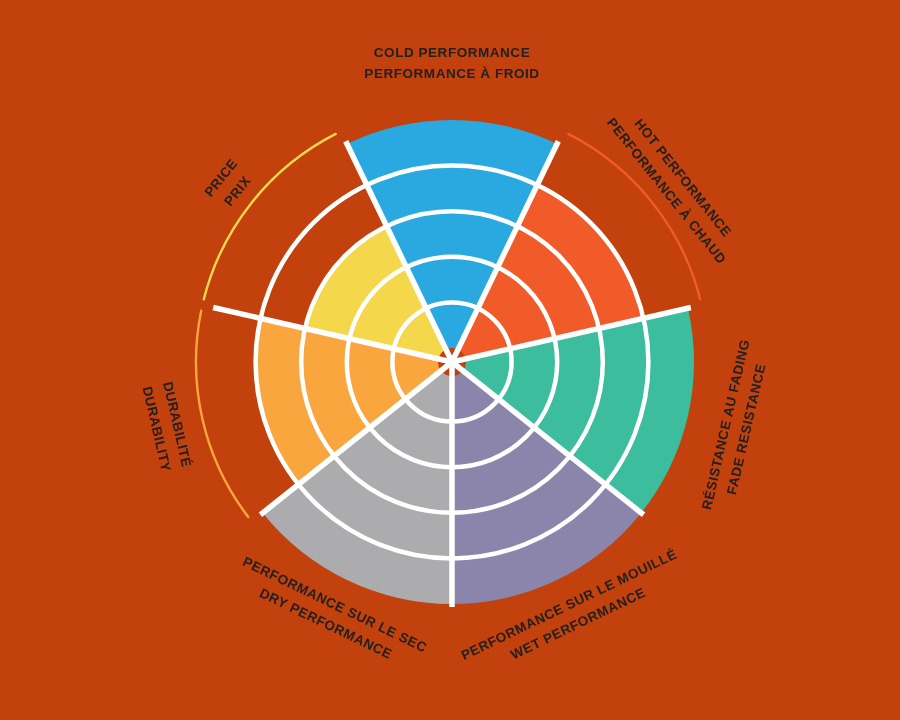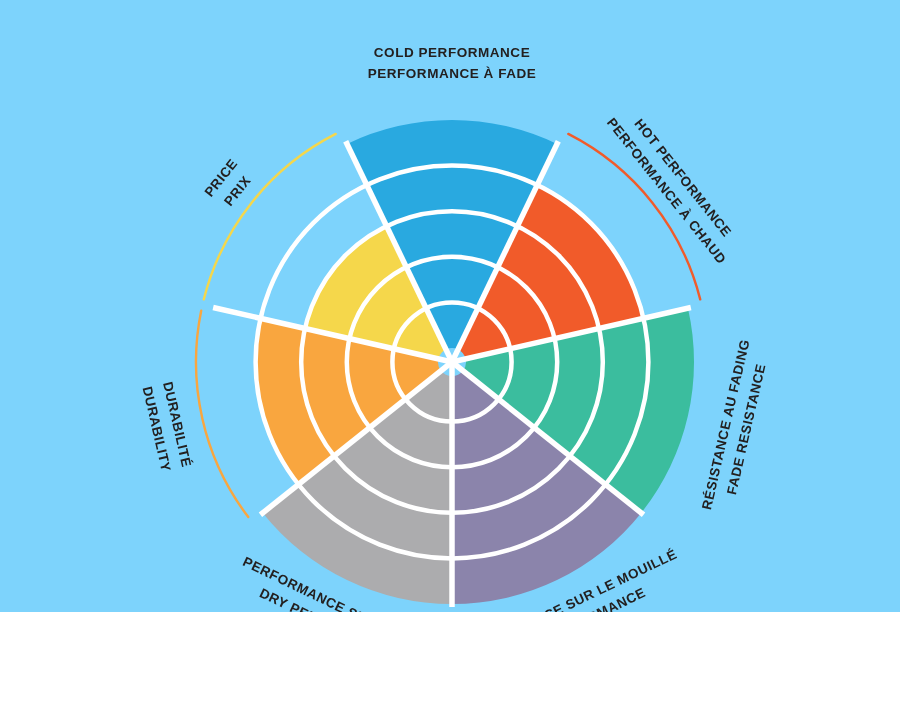--- a/index.html
+++ b/index.html
@@ -1,20 +1,20 @@
 <!DOCTYPE html>
 <html><head>
 <meta charset="utf-8">
 <style>
   html,body{margin:0;padding:0;background:#ffffff;}
   .stage{
     position:relative;
-    width:900px;height:612px;
+    width:900px;height:720px;
     overflow:hidden;
-    background:#7dd3fc;
+    background:#c2410c;
     font-family:"Liberation Sans", sans-serif;
   }
   .wheel-svg{position:absolute;left:0;top:0;}
   .cat-label{
     position:absolute;
     text-align:center;
     white-space:nowrap;
     font-weight:bold;
     font-size:13.5px;
     line-height:1.55;
@@ -48,21 +48,21 @@
       <line x1="452" y1="362" x2="452.00000000000006" y2="607" stroke="#ffffff" stroke-width="5.5"></line>
       <line x1="452" y1="362" x2="260.4512867953326" y2="514.7550014553896" stroke="#ffffff" stroke-width="5.5"></line>
       <line x1="452" y1="362" x2="213.14266151545323" y2="307.482371180703" stroke="#ffffff" stroke-width="5.5"></line>
       <path d="M 568.2784365396146 133.93131474070623 A 256 256 0 0 1 700.2249134516718 299.3869634827536" fill="none" stroke="#F15B2A" stroke-width="2.4" stroke-linecap="round"></path>
       <path d="M 248.28145473351216 517.0314623375073 A 256 256 0 0 1 201.1903023406642 310.71164303633265" fill="none" stroke="#F9A63F" stroke-width="2.4" stroke-linecap="round"></path>
       <path d="M 203.77508654832815 299.38696348275374 A 256 256 0 0 1 335.7215634603852 133.9313147407063" fill="none" stroke="#F5D74B" stroke-width="2.4" stroke-linecap="round"></path>
     </svg>
 
   <div class="cat-label" id="cat-label-0" style="left: 452px; top: 64px; transform: translate(-50%, -50%) rotate(0deg);">
     <span>COLD PERFORMANCE</span>
-    <span>PERFORMANCE À FADE</span>
+    <span>PERFORMANCE À FROID</span>
   </div>
 
   <div class="cat-label" id="cat-label-1" style="left: 674.04px; top: 184.929px; transform: translate(-50%, -50%) rotate(51.43deg);">
     <span>HOT PERFORMANCE</span>
     <span>PERFORMANCE À CHAUD</span>
   </div>
 
   <div class="cat-label" id="cat-label-2" style="left: 736.679px; top: 426.976px; transform: translate(-50%, -50%) rotate(-77.14deg);">
     <span>RÉSISTANCE AU FADING</span>
     <span>FADE RESISTANCE</span>

